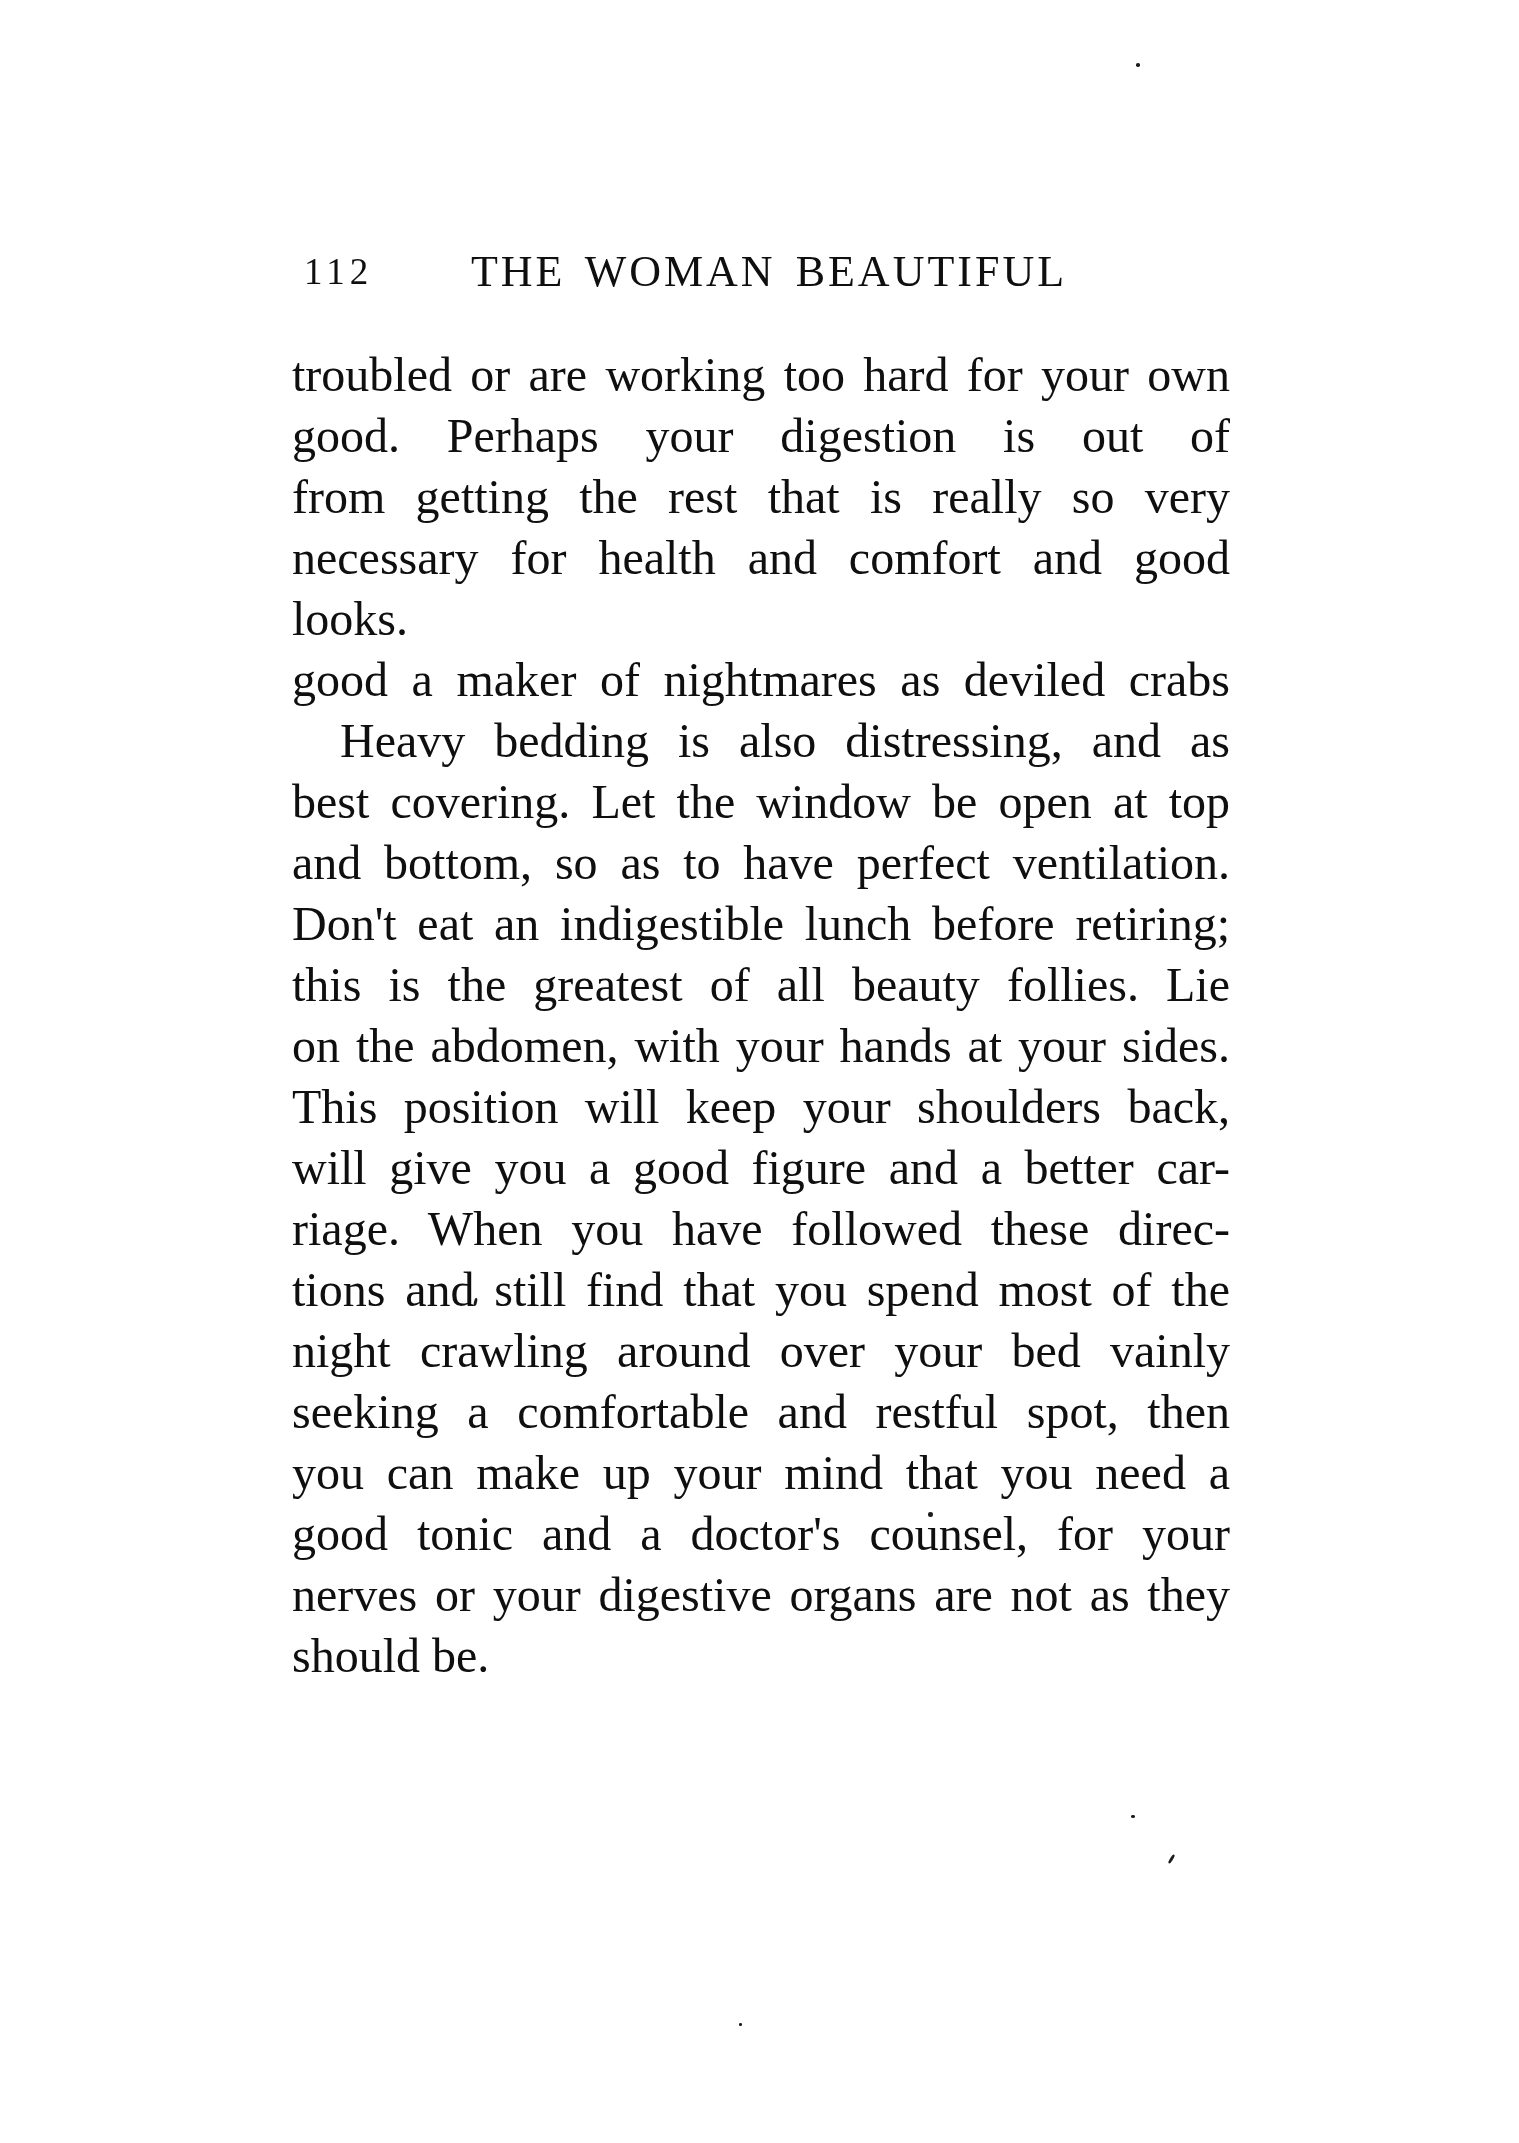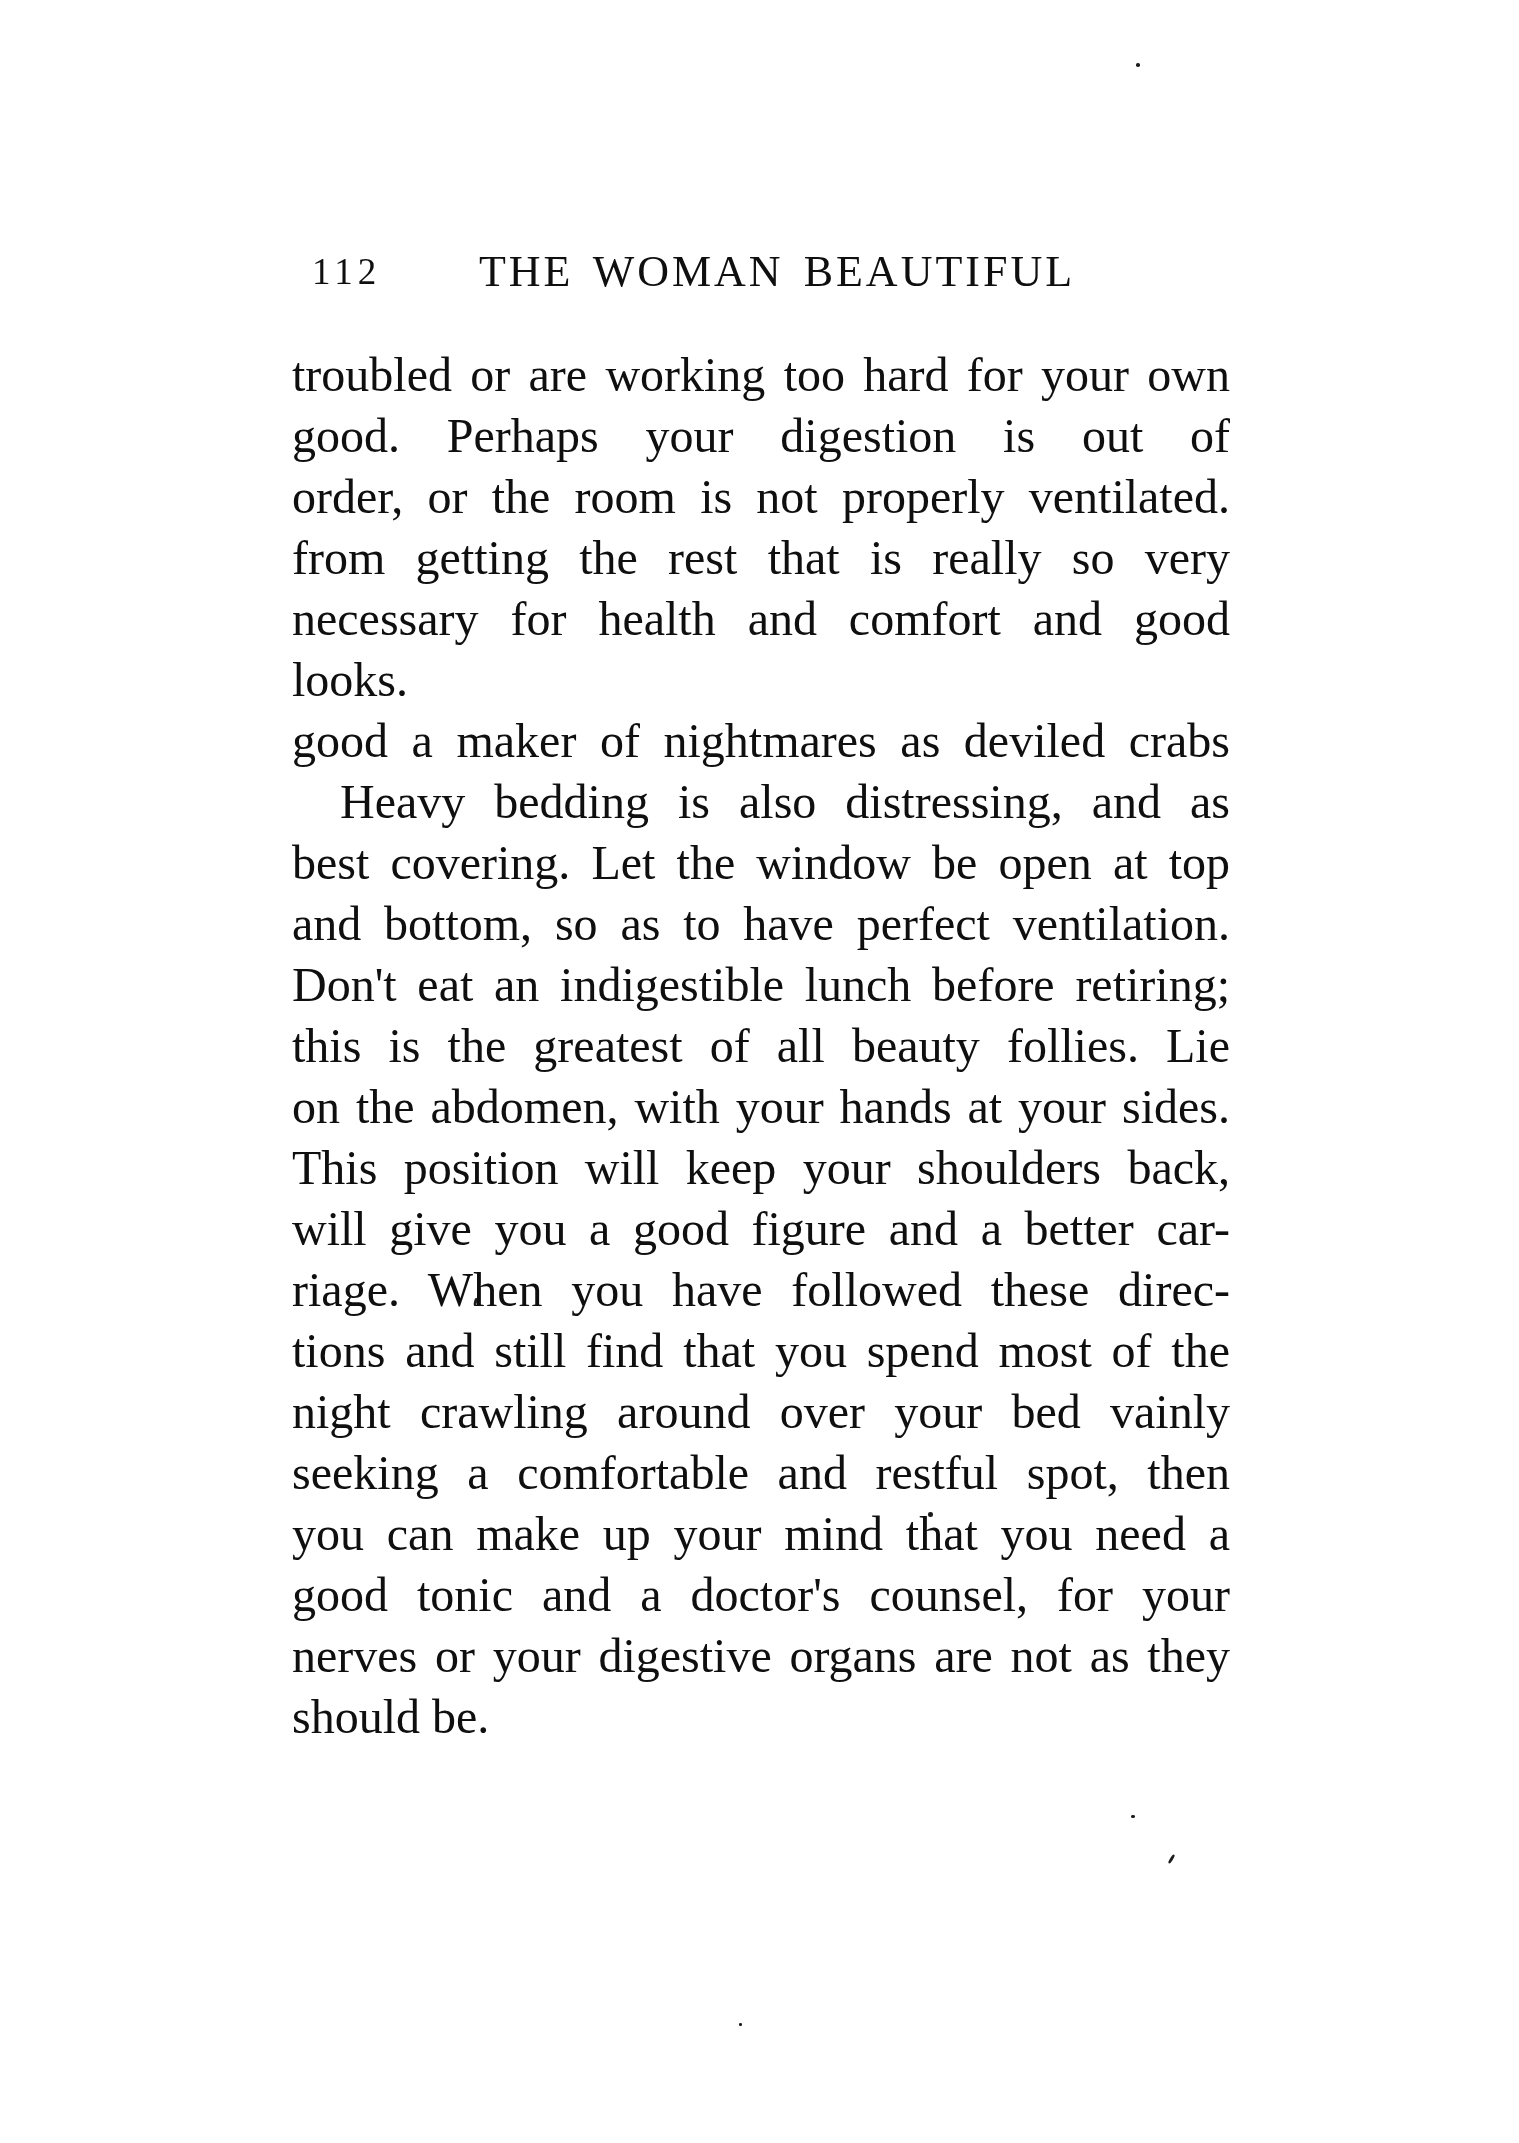--- a/index.html
+++ b/index.html
@@ -15,21 +15,21 @@
     font-family: "Liberation Serif", "DejaVu Serif", serif;
     color: #0f0f0f;
   }
   .page {
     position: absolute;
     inset: 0;
   }
   
   .running-head {
     position: absolute;
-    left: 308px;
+    left: 300px;
     top: 250px;
     width: 938px;
     height: 44px;
     line-height: 44px;
   }
   .folio {
     position: absolute;
     left: 4px;
     top: 0;
     font-size: 37px;
@@ -78,21 +78,20 @@
 <div class="page">
 
   <header class="running-head">
     <span class="folio">112</span>
     <span class="running-title">THE WOMAN BEAUTIFUL</span>
   </header>
 
   <main class="text-block" id="text-block">
       <div class="line">troubled or are working too hard for your own</div>
       <div class="line">good. Perhaps your digestion is out of</div>
-      <div class="line">order, or the room is not properly ventilated.</div>
       <div class="line">from getting the rest that is really so very</div>
       <div class="line">necessary for health and comfort and good</div>
       <div class="line para-last">looks.</div>
       <div class="line">good a maker of nightmares as deviled crabs</div>
       <div class="line indent">Heavy bedding is also distressing, and as</div>
       <div class="line">best covering. Let the window be open at top</div>
       <div class="line">and bottom, so as to have perfect ventilation.</div>
       <div class="line">Don't eat an indigestible lunch before retiring;</div>
       <div class="line">this is the greatest of all beauty follies. Lie</div>
       <div class="line">on the abdomen, with your hands at your sides.</div>

